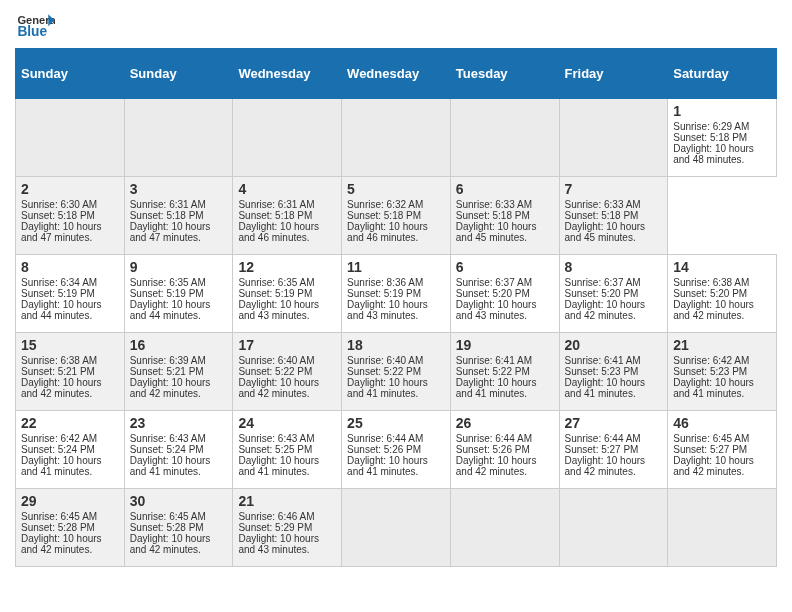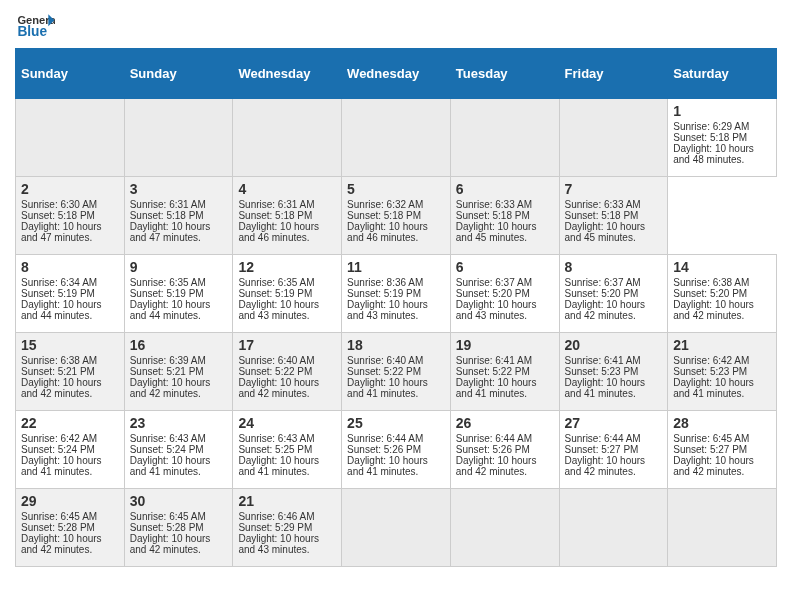--- a/index.html
+++ b/index.html
@@ -145,21 +145,21 @@
           <td><span class="day-num">20</span><span>Sunrise: 6:41 AM</span><br><span>Sunset: 5:23 PM</span><br><span>Daylight: 10 hours</span><br><span>and 41 minutes.</span></td>
           <td><span class="day-num">21</span><span>Sunrise: 6:42 AM</span><br><span>Sunset: 5:23 PM</span><br><span>Daylight: 10 hours</span><br><span>and 41 minutes.</span></td>
         </tr>
         <tr>
           <td><span class="day-num">22</span><span>Sunrise: 6:42 AM</span><br><span>Sunset: 5:24 PM</span><br><span>Daylight: 10 hours</span><br><span>and 41 minutes.</span></td>
           <td><span class="day-num">23</span><span>Sunrise: 6:43 AM</span><br><span>Sunset: 5:24 PM</span><br><span>Daylight: 10 hours</span><br><span>and 41 minutes.</span></td>
           <td><span class="day-num">24</span><span>Sunrise: 6:43 AM</span><br><span>Sunset: 5:25 PM</span><br><span>Daylight: 10 hours</span><br><span>and 41 minutes.</span></td>
           <td><span class="day-num">25</span><span>Sunrise: 6:44 AM</span><br><span>Sunset: 5:26 PM</span><br><span>Daylight: 10 hours</span><br><span>and 41 minutes.</span></td>
           <td><span class="day-num">26</span><span>Sunrise: 6:44 AM</span><br><span>Sunset: 5:26 PM</span><br><span>Daylight: 10 hours</span><br><span>and 42 minutes.</span></td>
           <td><span class="day-num">27</span><span>Sunrise: 6:44 AM</span><br><span>Sunset: 5:27 PM</span><br><span>Daylight: 10 hours</span><br><span>and 42 minutes.</span></td>
-          <td><span class="day-num">28</span><span>Sunrise: 6:45 AM</span><br><span>Sunset: 5:27 PM</span><br><span>Daylight: 10 hours</span><br><span>and 42 minutes.</span></td>
+          <td><span class="day-num">46</span><span>Sunrise: 6:45 AM</span><br><span>Sunset: 5:27 PM</span><br><span>Daylight: 10 hours</span><br><span>and 42 minutes.</span></td>
         </tr>
         <tr>
           <td><span class="day-num">29</span><span>Sunrise: 6:45 AM</span><br><span>Sunset: 5:28 PM</span><br><span>Daylight: 10 hours</span><br><span>and 42 minutes.</span></td>
           <td><span class="day-num">30</span><span>Sunrise: 6:45 AM</span><br><span>Sunset: 5:28 PM</span><br><span>Daylight: 10 hours</span><br><span>and 42 minutes.</span></td>
           <td><span class="day-num">21</span><span>Sunrise: 6:46 AM</span><br><span>Sunset: 5:29 PM</span><br><span>Daylight: 10 hours</span><br><span>and 43 minutes.</span></td>
           <td class="empty"></td>
           <td class="empty"></td>
           <td class="empty"></td>
           <td class="empty"></td>
         </tr>

